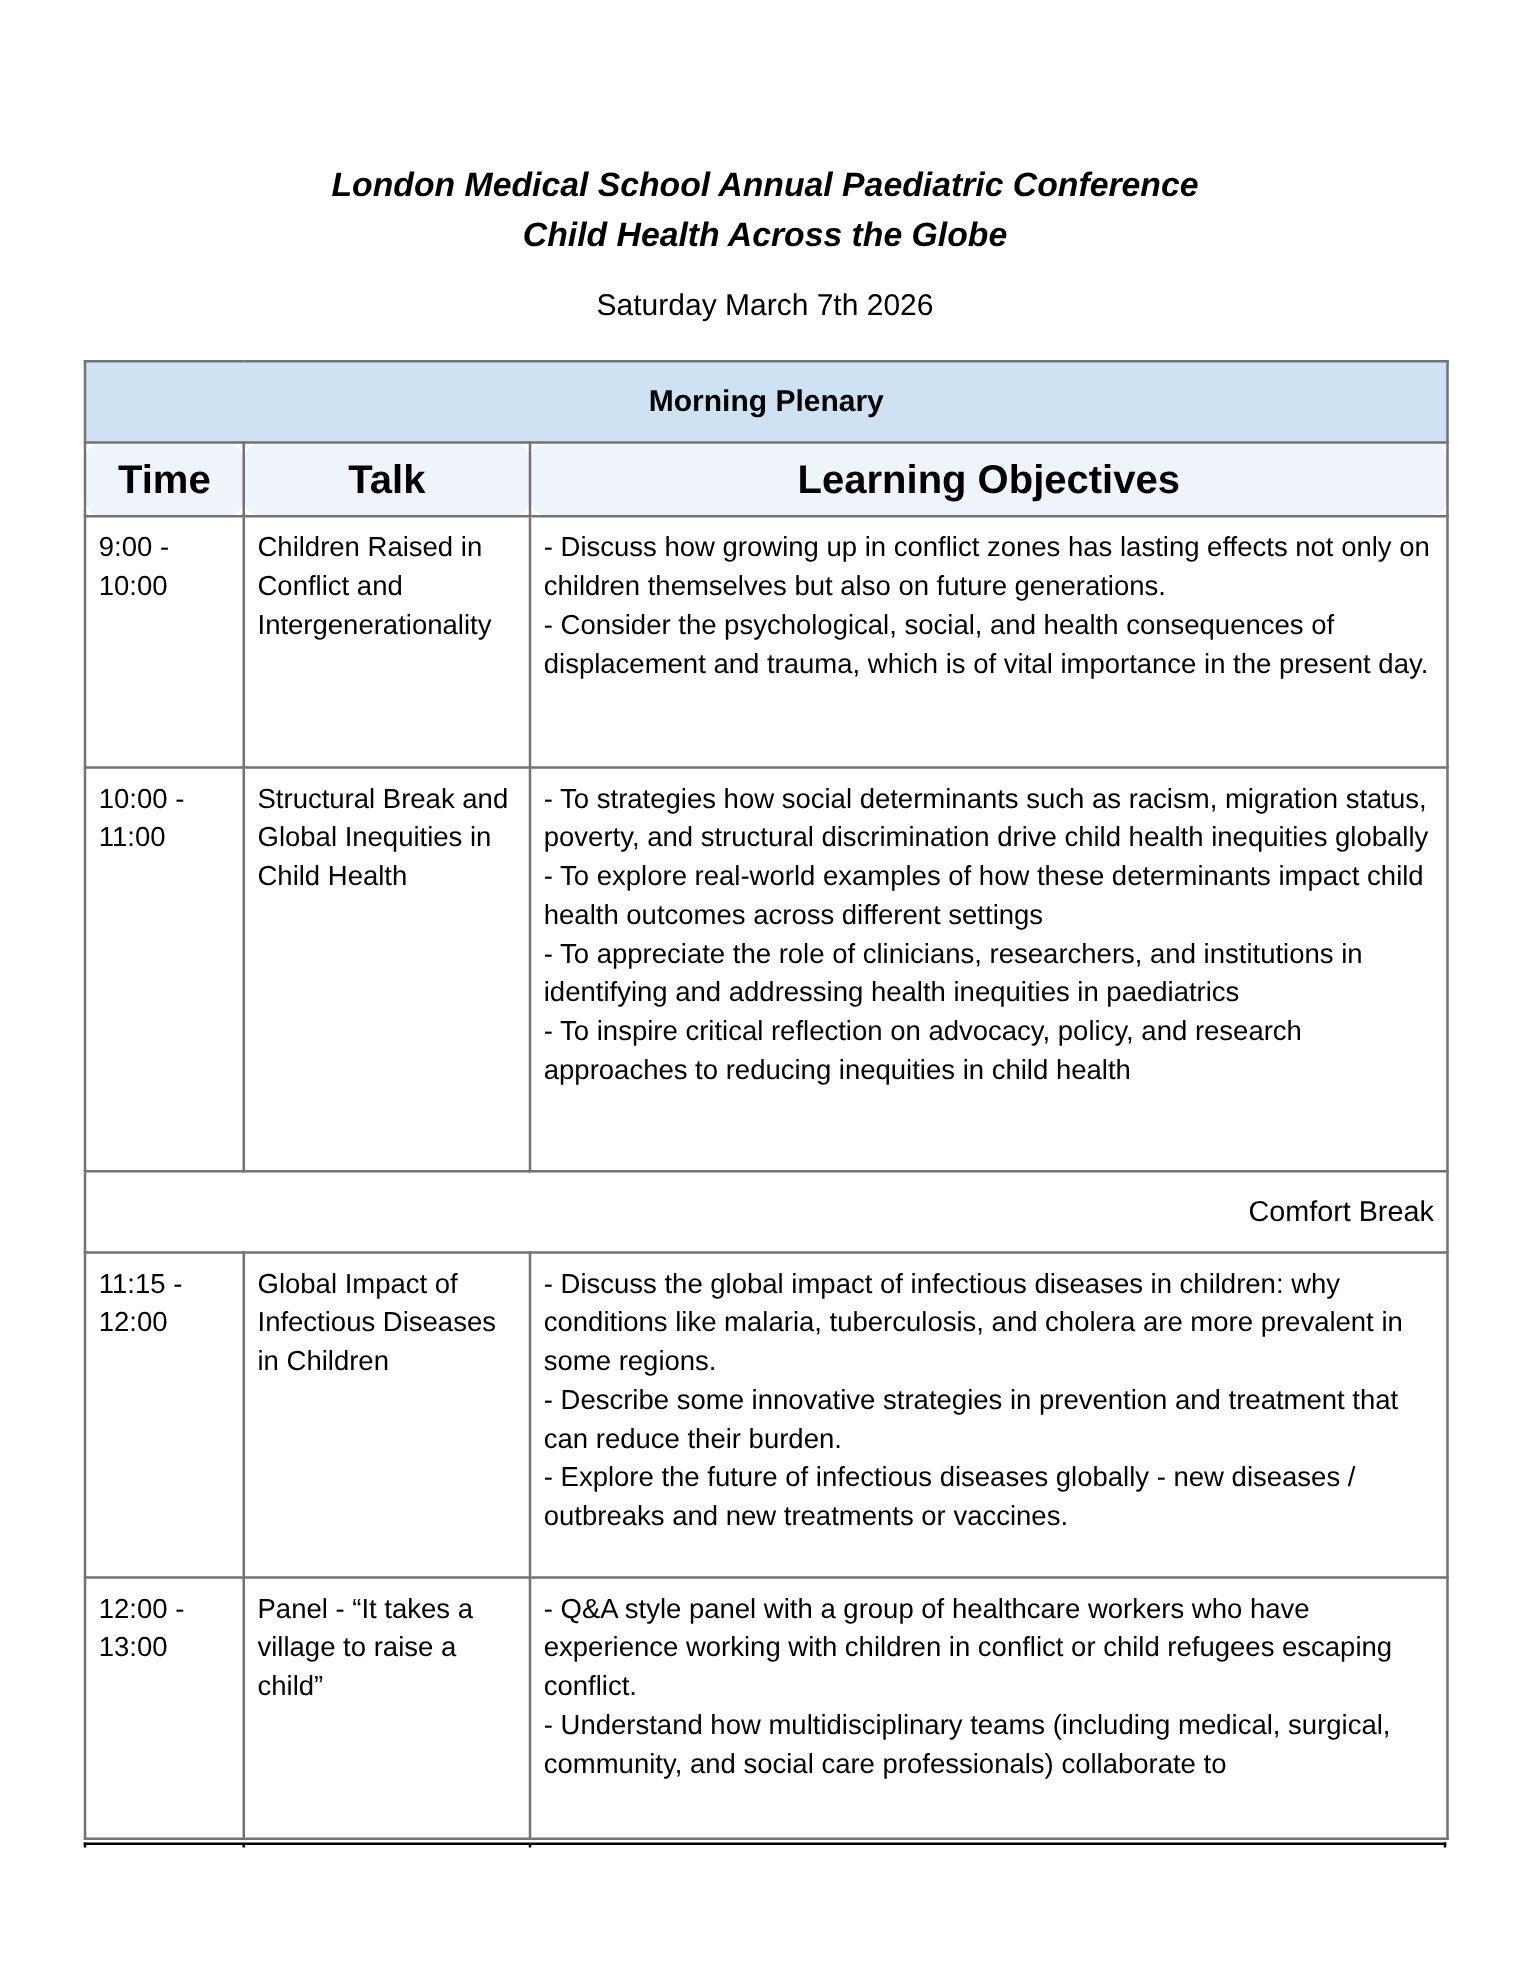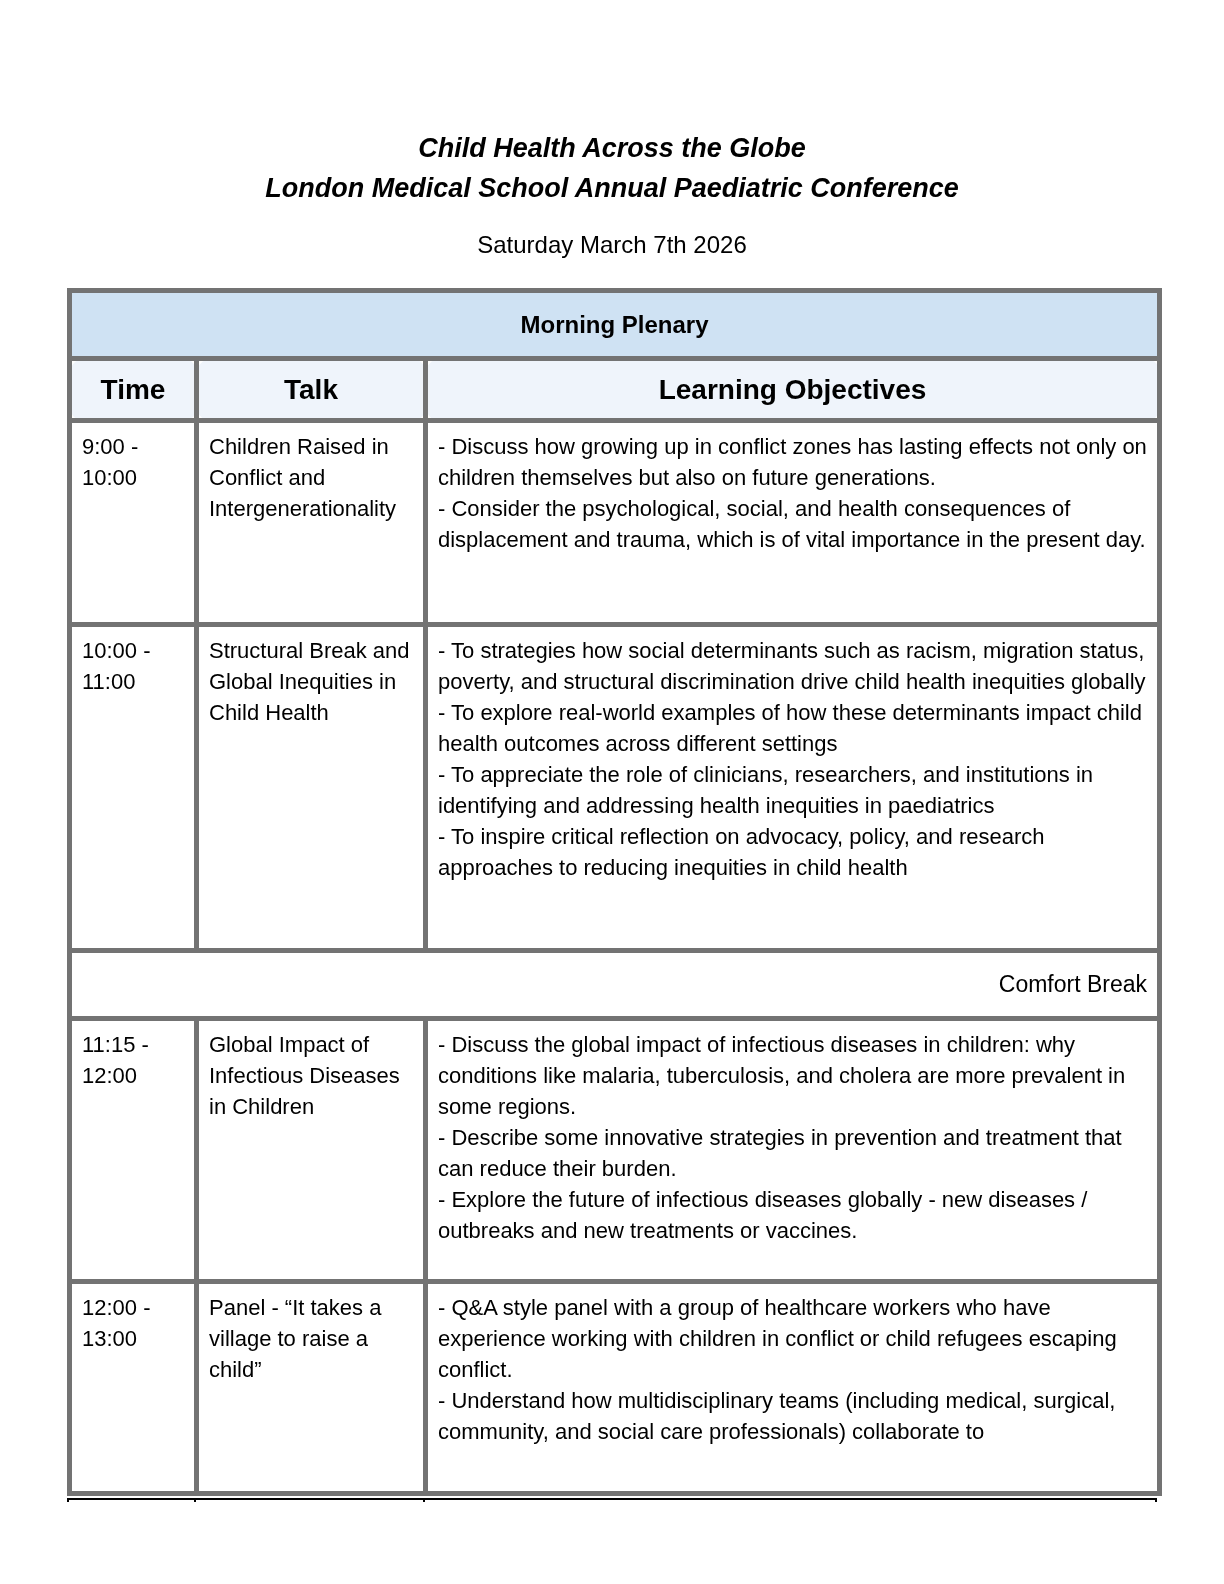--- a/index.html
+++ b/index.html
@@ -31,21 +31,21 @@
     font-size: 24px;
     line-height: 33px;
   }
   table.schedule {
     margin-top: 27px;
     border-collapse: collapse;
     table-layout: fixed;
     width: 1090px;
   }
   table.schedule td {
-    border: 5px solid #737373;
+    border: 2px solid #737373;
     padding: 8px 10px;
     vertical-align: top;
     font-size: 22px;
     line-height: 31px;
     word-wrap: break-word;
   }
   col.c-time { width: 127px; }
   col.c-talk { width: 229px; }
   col.c-obj  { width: 734px; }
 
@@ -54,21 +54,21 @@
     font-weight: bold;
     font-size: 24px;
     text-align: center;
     vertical-align: middle;
     height: 55px;
     padding: 4px 10px;
   }
   tr.colhead-row td {
     background: #eff4fb;
     font-weight: bold;
-    font-size: 28px;
+    font-size: 32px;
     text-align: center;
     vertical-align: middle;
     height: 49px;
     padding: 4px 10px;
     border-radius: 14px;
   }
   tr.break-row td {
     background: #ffffff;
     font-size: 23px;
     text-align: right;
@@ -96,22 +96,22 @@
   }
   .next-row-sliver .sl-time { width: 127px; border-right: 2px solid #000000; box-sizing: border-box; }
   .next-row-sliver .sl-talk { width: 229px; border-right: 2px solid #000000; box-sizing: border-box; }
 </style>
 </head>
 <body>
 
 <div class="page">
 
   <div class="doc-title">
+    <div>London Medical School Annual Paediatric Conference</div>
     <div>Child Health Across the Globe</div>
-    <div>London Medical School Annual Paediatric Conference</div>
   </div>
 
   <div class="doc-sub">
     <div>Saturday March 7th 2026</div>
   </div>
 
   <table class="schedule">
     <colgroup>
       <col class="c-time">
       <col class="c-talk">

